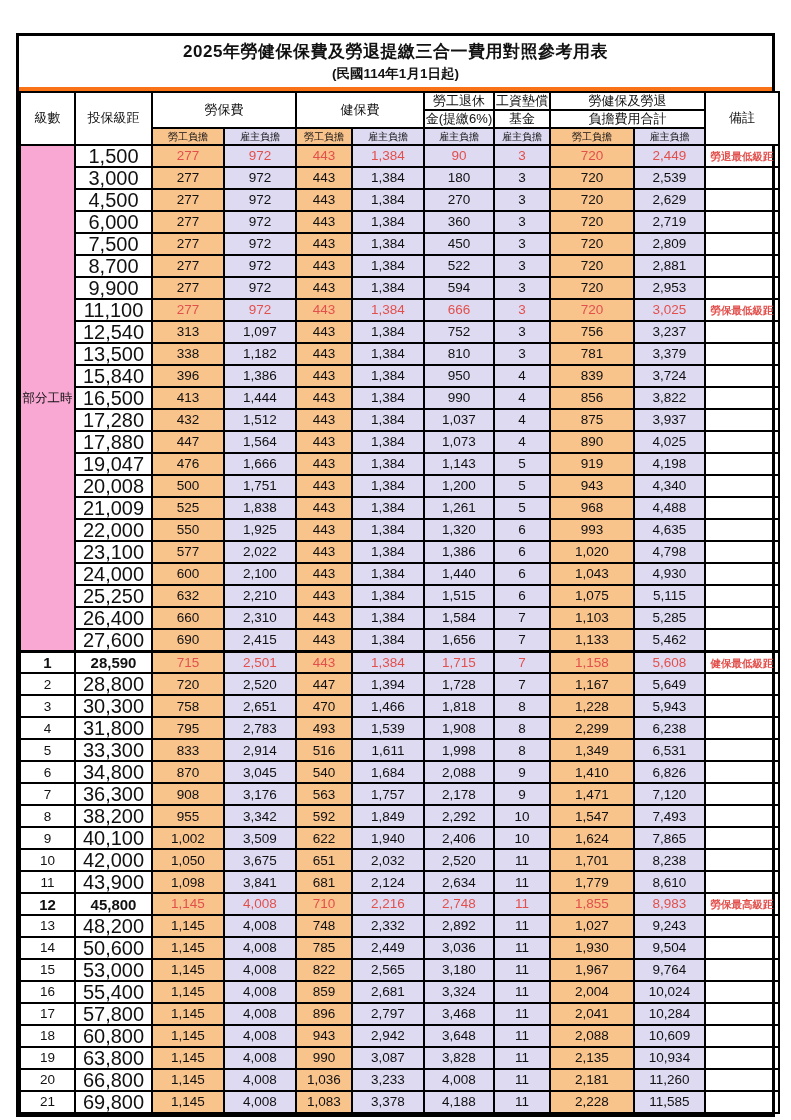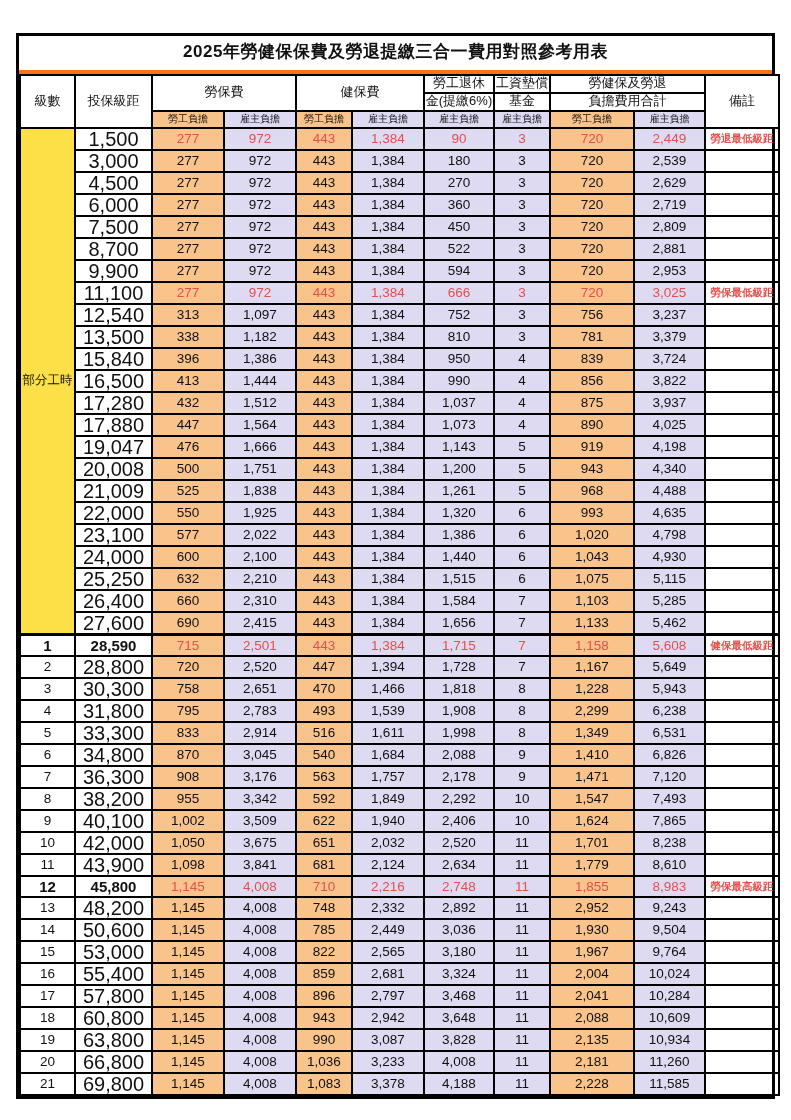--- a/index.html
+++ b/index.html
@@ -18,32 +18,33 @@
     padding:0;overflow:hidden;white-space:nowrap;
   }
   thead th{font-weight:normal;font-size:13px;background:#fff;height:16px;line-height:1.15;}
   thead tr.subhead th{font-size:10px;height:15px;}
   .bg-emp{background:#f9c38c;}
   .bg-er{background:#dedaf2;}
   tbody td{font-size:13.5px;height:19.3px;line-height:1;}
   td.cell-bracket{font-size:20px;}
   td.cell-level{font-size:13.5px;}
   td.cell-note{font-size:10.5px;font-weight:bold;color:#e2504c;letter-spacing:0;}
-  td.group-cell{font-size:12.5px;background:#fde047;letter-spacing:0;}
+  td.group-cell{font-size:12.5px;background:#f9a8d4;letter-spacing:0;}
   tr.red-row td.val{color:#e2504c;}
   tr.bold-row td.cell-level,tr.bold-row td.cell-bracket{font-weight:bold;font-size:15px;}
   tr.section-top td{border-top:3px solid #000;}
 </style>
 </head>
 <body>
 
 <div class="sheet">
   <div class="wrap">
     <div class="title-box">
       <div class="title">2025年勞健保保費及勞退提繳三合一費用對照參考用表</div>
+      <div class="subtitle">(民國114年1月1日起)</div>
     </div>
     <table>
       <colgroup>
         <col style="width:55px">
           <col style="width:77px">
         <col style="width:72px">
           <col style="width:72px">
         <col style="width:56px">
           <col style="width:72px">
         <col style="width:70px">
@@ -515,21 +516,21 @@
           </tr>
           <tr>
             <td class="cell-level">13</td>
             <td class="cell-bracket">48,200</td>
             <td class="val bg-emp">1,145</td>
             <td class="val bg-er">4,008</td>
             <td class="val bg-emp">748</td>
             <td class="val bg-er">2,332</td>
             <td class="val bg-er">2,892</td>
             <td class="val bg-er">11</td>
-            <td class="val bg-emp">2,952</td>
+            <td class="val bg-emp">1,027</td>
             <td class="val bg-er">9,243</td>
             <td class="cell-note"></td>
           </tr>
           <tr>
             <td class="cell-level">14</td>
             <td class="cell-bracket">50,600</td>
             <td class="val bg-emp">1,145</td>
             <td class="val bg-er">4,008</td>
             <td class="val bg-emp">785</td>
             <td class="val bg-er">2,449</td>

